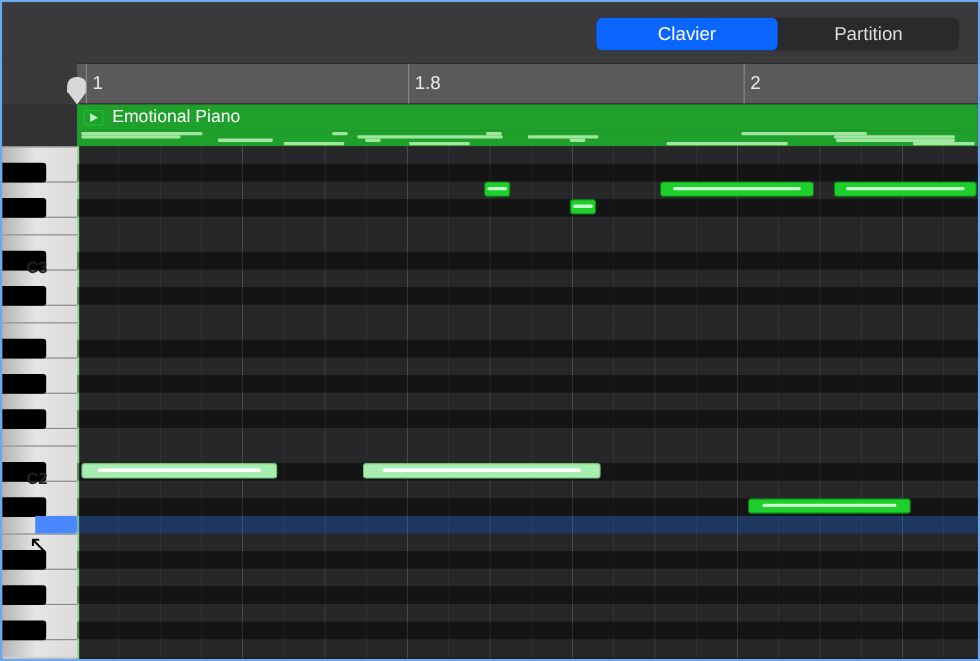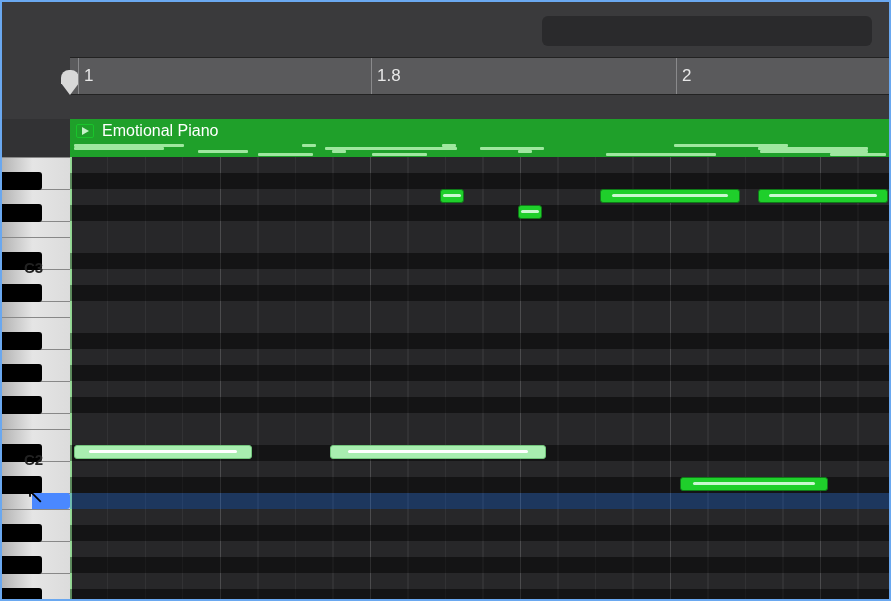--- a/index.html
+++ b/index.html
@@ -93,21 +93,20 @@
       background: #d8d8d8;
       border-top-left-radius: 8px;
       border-top-right-radius: 8px;
     }
 
     
     .track-header-row {
       height: 24px;
       width: 100%;
       display: flex;
-      margin-top: 24px;
     }
     .track-header-left { width: 68px; background: #323234; }
     .track-header {
       flex: 1;
       background: #1fa02a;
       display: flex;
       align-items: center;
       color: #fff;
       font-size: 16px;
       font-weight: 500;
@@ -241,20 +240,22 @@
       background: #a8ffa8;
       opacity: 0.8;
       pointer-events: none;
     }
   </style>
 </head>
 <body>
 
 <div class="toolbar">
   <div class="segmented">
+    <div class="seg-btn active">Clavier</div>
+    <div class="seg-btn inactive">Partition</div>
   </div>
 </div>
 
 <div class="ruler-row">
   <div class="ruler-left"></div>
   <div class="ruler" id="ruler">
 
     <div class="playhead-head" id="playhead-head" style="left: -9px;">
       <div class="playhead-cap"></div>
       <div class="playhead-triangle"></div>

